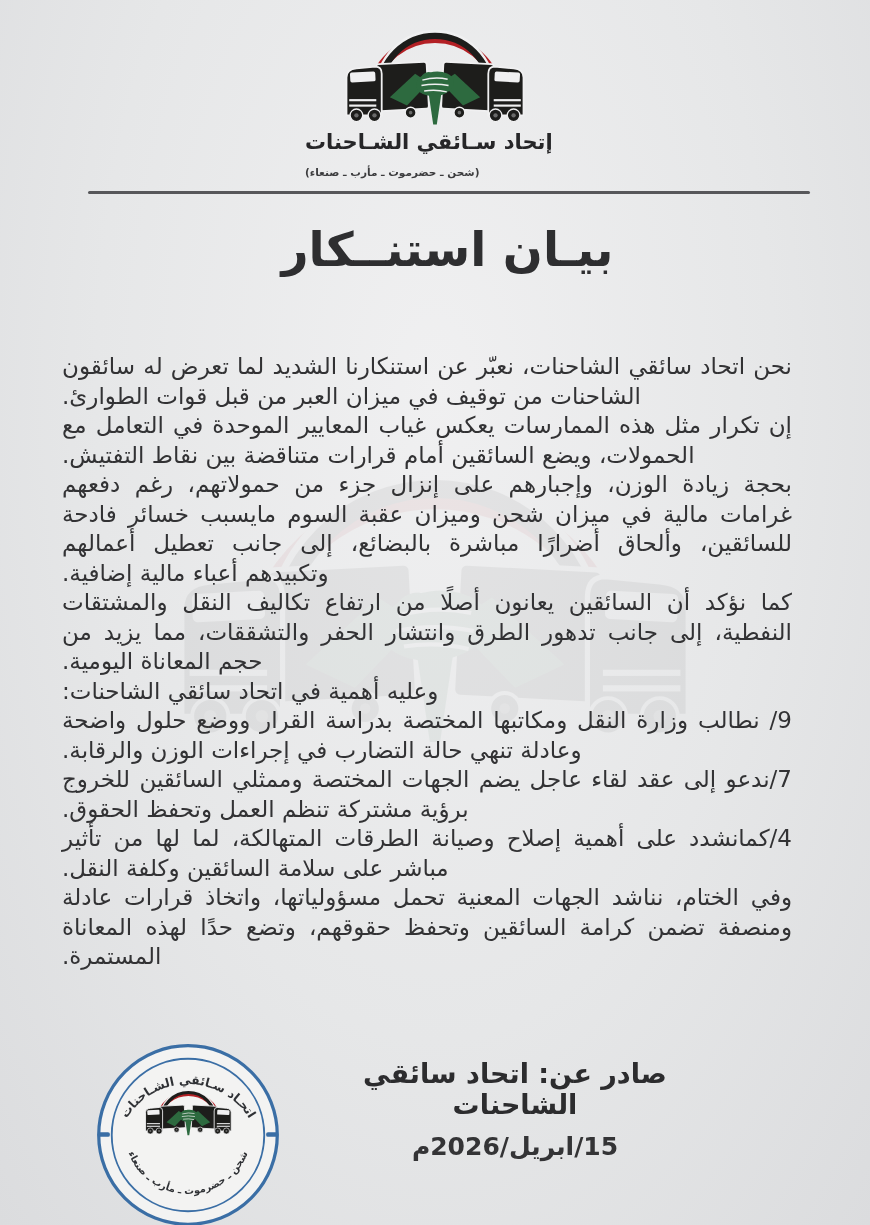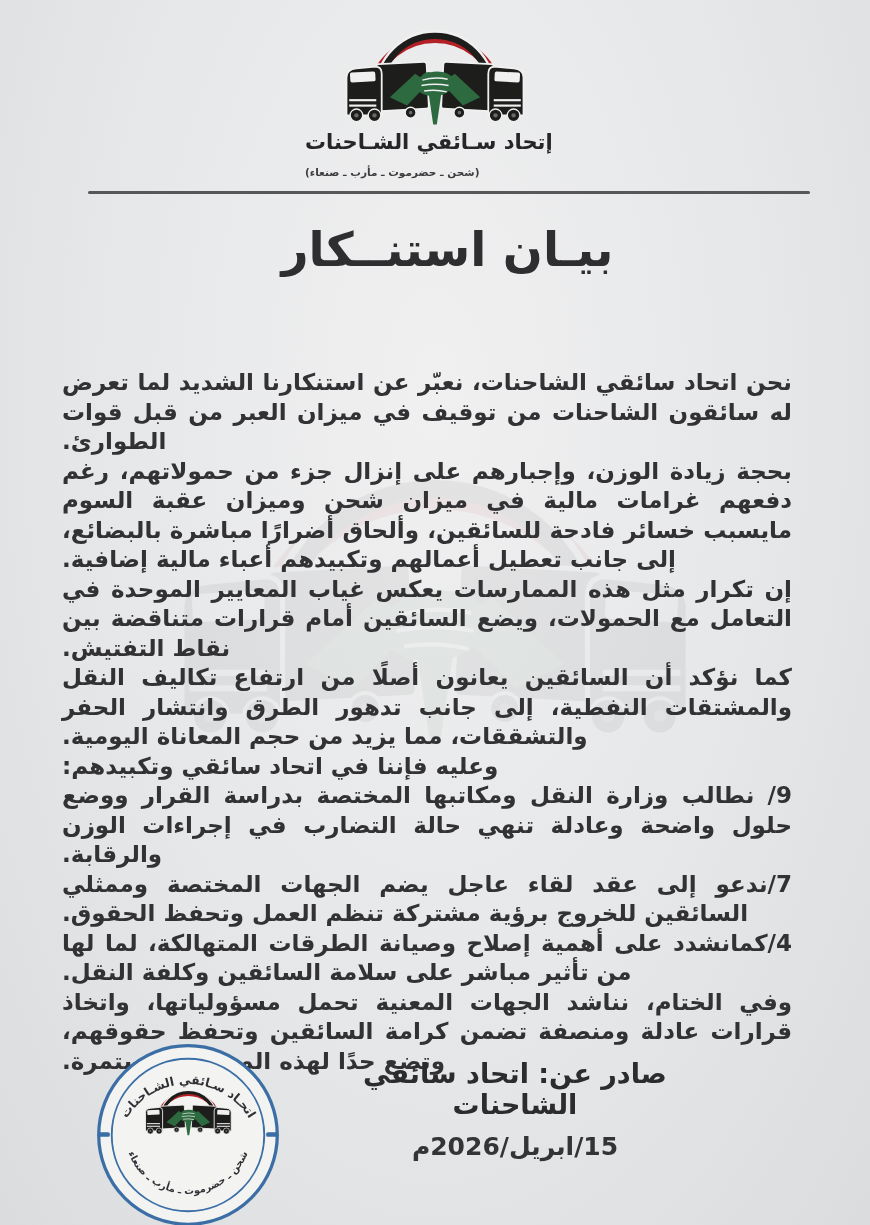--- a/index.html
+++ b/index.html
@@ -46,23 +46,22 @@
     padding-left:25px;
   }
   .watermark{
     position:absolute;top:430px;left:50%;transform:translateX(-50%);
     opacity:.05;pointer-events:none;
   }
   .body-text{
     position:absolute;top:352px;left:62px;width:730px;
     direction:rtl;
     color:var(--ink);
-    font-size:23px;font-weight:700;
+    font-size:23px;font-weight:400;
     line-height:29.5px;
-    margin-top:16px;
   }
   .body-text .para{
     text-align:justify;
     text-align-last:left;
   }
   .footer{
     position:absolute;top:1040px;left:0;right:0;height:185px;
   }
   .stamp-wrap{
     position:absolute;left:95px;top:2px;width:186px;height:186px;
@@ -141,24 +140,24 @@
     <div class="org-name">إتحاد سـائقي الشـاحنات</div>
     <div class="org-sub">(شحن ـ حضرموت ـ مأرب ـ صنعاء)</div>
   </div>
 
   <div class="divider"></div>
 
   <div class="doc-title">بيـان استنــكار</div>
 
   <div class="body-text">
       <div class="para">نحن اتحاد سائقي الشاحنات، نعبّر عن استنكارنا الشديد لما تعرض له سائقون الشاحنات من توقيف في ميزان العبر من قبل قوات الطوارئ.</div>
+      <div class="para">إن تكرار مثل هذه الممارسات يعكس غياب المعايير الموحدة في التعامل مع الحمولات، ويضع السائقين أمام قرارات متناقضة بين نقاط التفتيش.</div>
       <div class="para">بحجة زيادة الوزن، وإجبارهم على إنزال جزء من حمولاتهم، رغم دفعهم غرامات مالية في ميزان شحن وميزان عقبة السوم مايسبب خسائر فادحة للسائقين، وألحاق أضرارًا مباشرة بالبضائع، إلى جانب تعطيل أعمالهم وتكبيدهم أعباء مالية إضافية.</div>
-      <div class="para">إن تكرار مثل هذه الممارسات يعكس غياب المعايير الموحدة في التعامل مع الحمولات، ويضع السائقين أمام قرارات متناقضة بين نقاط التفتيش.</div>
       <div class="para">كما نؤكد أن السائقين يعانون أصلًا من ارتفاع تكاليف النقل والمشتقات النفطية، إلى جانب تدهور الطرق وانتشار الحفر والتشققات، مما يزيد من حجم المعاناة اليومية.</div>
-      <div class="para">وعليه فإننا في اتحاد سائقي وتكبيدهم:</div>
+      <div class="para">وعليه أهمية في اتحاد سائقي الشاحنات:</div>
       <div class="para">9/ نطالب وزارة النقل ومكاتبها المختصة بدراسة القرار ووضع حلول واضحة وعادلة تنهي حالة التضارب في إجراءات الوزن والرقابة.</div>
       <div class="para">7/ندعو إلى عقد لقاء عاجل يضم الجهات المختصة وممثلي السائقين للخروج برؤية مشتركة تنظم العمل وتحفظ الحقوق.</div>
       <div class="para">4/كمانشدد على أهمية إصلاح وصيانة الطرقات المتهالكة، لما لها من تأثير مباشر على سلامة السائقين وكلفة النقل.</div>
       <div class="para">وفي الختام، نناشد الجهات المعنية تحمل مسؤولياتها، واتخاذ قرارات عادلة ومنصفة تضمن كرامة السائقين وتحفظ حقوقهم، وتضع حدًا لهذه المعاناة المستمرة.</div>
     </div>
 
   <div class="footer">
 
     <div class="stamp-wrap">
       <svg class="stamp-svg" viewBox="0 0 200 200">

